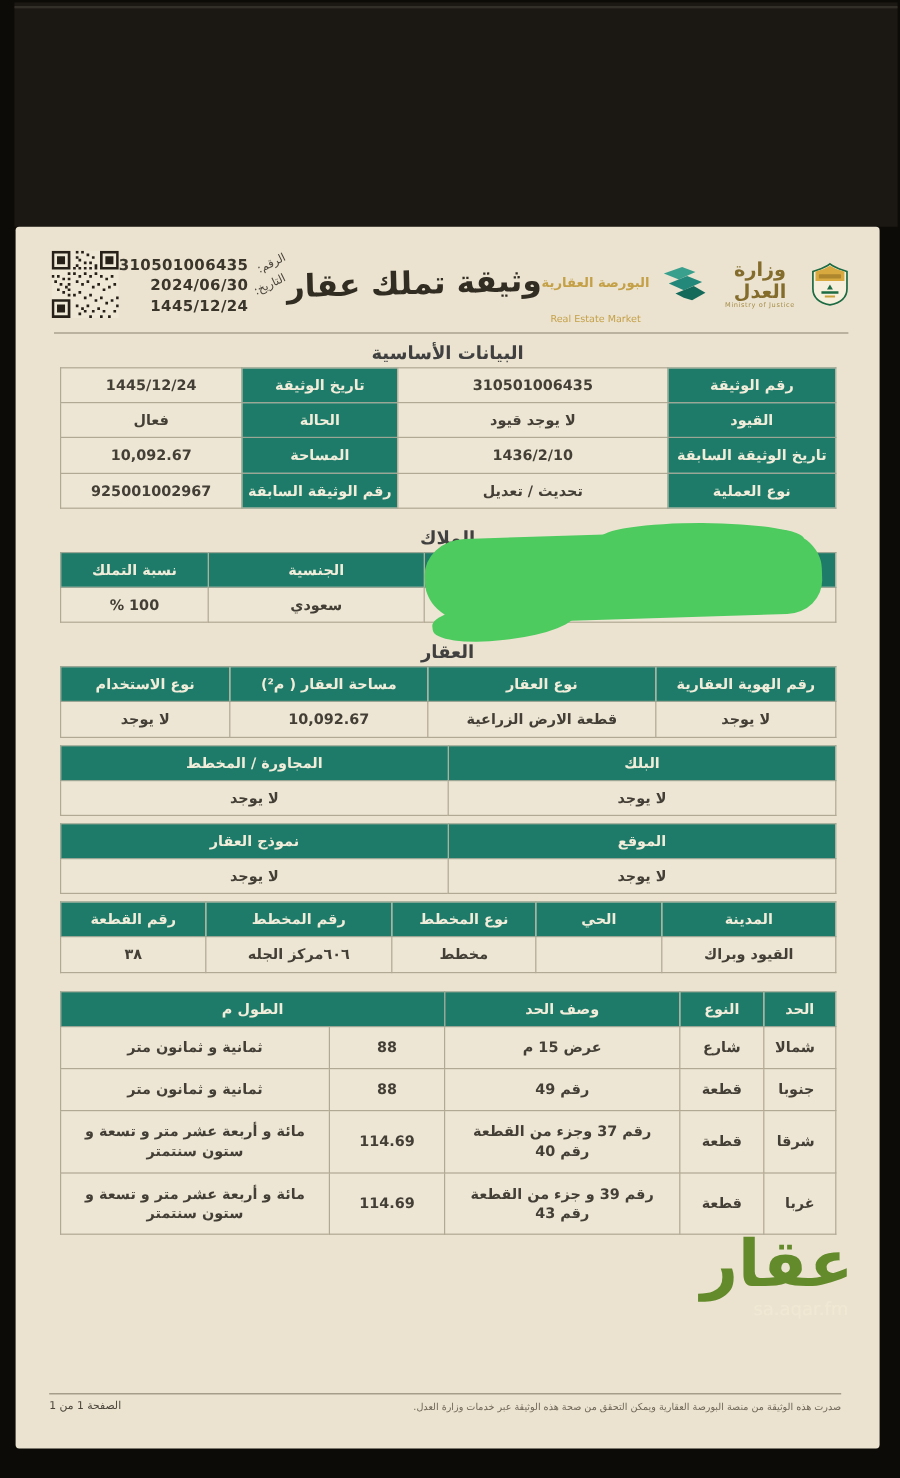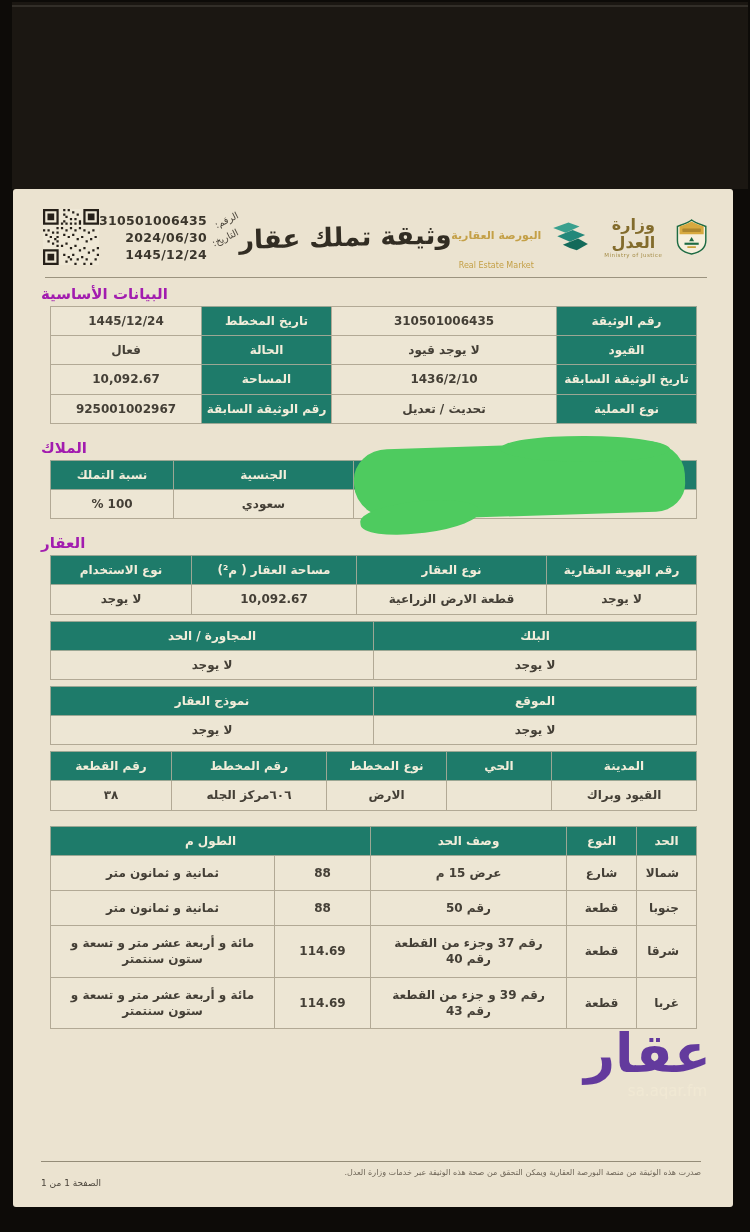--- a/index.html
+++ b/index.html
@@ -23,21 +23,21 @@
   .rem-en{font-size:8px;color:#c4a047;margin-top:19px;}
   .title{font-size:26px;font-weight:bold;color:#322d23;white-space:nowrap;transform:rotate(-1.5deg);}
   .meta{display:flex;flex-direction:column;gap:0px;}
   .m-line{display:flex;direction:rtl;align-items:center;gap:4px;height:17px;}
   .m-label{font-size:9.5px;color:#4a443a;transform:rotate(-26deg);width:28px;flex:none;}
   .m-val{font-size:12.5px;font-weight:bold;color:#3b362c;letter-spacing:.3px;white-space:nowrap;}
   .m-line.hijri{margin-right:32px;}
   .qr{flex:none;}
 
   .sep{border-top:1.5px solid #8d8571;margin:7px 26px 0 32px;opacity:.85;}
-  .sec{font-size:15px;font-weight:bold;color:#a21caf;text-align:left;margin:7px 28px 3px;}
+  .sec{font-size:15px;font-weight:bold;color:#404040;text-align:center;margin:7px 28px 3px;}
   .sec.sp{margin-top:15px;}
 
   
   .t{border-collapse:collapse;table-layout:fixed;width:646px;margin:2px 36px 0;direction:rtl;}
   .t th,.t td{border:1px solid #b2a995;padding:6px 3px;font-size:12px;text-align:center;
               vertical-align:middle;line-height:1.35;overflow:hidden;}
   .t th.g{background:#1e7b6a;color:#f2edda;font-weight:bold;border-color:#9ba794;}
   .t td{color:#443f36;font-weight:bold;background:#ede6d4;}
   .ltr{direction:ltr;}
   .gap{margin-top:6px;}
@@ -47,27 +47,27 @@
   
   .scribble{position:absolute;left:341px;top:256px;width:331px;height:71px;background:#4ecb5f;
             border-radius:34px 40px 30px 44px / 30px 34px 28px 36px;transform:rotate(-1.8deg);z-index:5;}
   .scribble::before{content:"";position:absolute;top:-7px;right:14px;width:170px;height:26px;
             background:#4ecb5f;border-radius:50%;transform:rotate(2deg);}
   .scribble::after{content:"";position:absolute;left:5px;bottom:-14px;width:120px;height:32px;
             background:#4ecb5f;border-radius:45% 55% 50% 50%;transform:rotate(-5deg);}
 
   
   .wm{position:absolute;top:838px;right:22px;direction:ltr;text-align:right;}
-  .wm-t{font-size:54px;font-weight:bold;color:#4c1d95;opacity:.85;line-height:1;}
+  .wm-t{font-size:54px;font-weight:bold;color:#4d7c0f;opacity:.85;line-height:1;}
   .wm-s{font-size:15px;color:#f1e9d4;opacity:.95;margin-top:1px;margin-right:4px;}
 
   
   .foot-line{position:absolute;top:972px;left:28px;right:32px;border-top:1px solid #948c78;}
   .foot-note{position:absolute;top:979px;right:32px;font-size:8px;color:#6e6557;}
-  .foot-page{position:absolute;top:978px;left:28px;font-size:9px;color:#4a443a;margin-top:11px;}
+  .foot-page{position:absolute;top:978px;left:28px;font-size:9px;color:#4a443a;}
 </style>
 </head>
 <body>
 
 <div class="stage">
   <div class="top-black">
     <div class="top-line"></div>
   </div>
 
   <div class="doc">
@@ -131,21 +131,21 @@
       <colgroup>
           <col style="width:140px">
           <col style="width:225px">
           <col style="width:130px">
           <col style="width:151px">
         </colgroup>
       <tbody>
           <tr>
         <th class="g">رقم الوثيقة</th>
         <td>310501006435</td>
-        <th class="g">تاريخ المخطط</th>
+        <th class="g">تاريخ الوثيقة</th>
         <td>1445/12/24</td>
       </tr>
       <tr>
         <th class="g">القيود</th>
         <td>لا يوجد قيود</td>
         <th class="g">الحالة</th>
         <td>فعال</td>
       </tr>
       <tr>
         <th class="g">تاريخ الوثيقة السابقة</th>
@@ -207,21 +207,21 @@
     </tbody>
       </table>
     <table class="t gap">
       <colgroup>
           <col style="width:323px">
           <col style="width:323px">
         </colgroup>
       <tbody>
           <tr>
         <th class="g">البلك</th>
-        <th class="g">المجاورة / الحد</th>
+        <th class="g">المجاورة / المخطط</th>
       </tr>
       <tr>
         <td>لا يوجد</td>
         <td>لا يوجد</td>
       </tr>
     </tbody>
       </table>
     <table class="t gap">
       <colgroup>
           <col style="width:323px">
@@ -250,21 +250,21 @@
           <tr>
         <th class="g">المدينة</th>
         <th class="g">الحي</th>
         <th class="g">نوع المخطط</th>
         <th class="g">رقم المخطط</th>
         <th class="g">رقم القطعة</th>
       </tr>
       <tr>
         <td>القيود وبراك</td>
         <td></td>
-        <td>الارض</td>
+        <td>مخطط</td>
         <td>٦٠٦مركز الجله</td>
         <td>٣٨</td>
       </tr>
     </tbody>
       </table>
 
     <table class="t bounds">
       <colgroup>
           <col style="width:60px">
           <col style="width:70px">
@@ -282,21 +282,21 @@
       <tr>
         <td>شمالا</td>
         <td>شارع</td>
         <td>عرض 15 م</td>
         <td class="ltr">88</td>
         <td>ثمانية و ثمانون متر</td>
       </tr>
       <tr>
         <td>جنوبا</td>
         <td>قطعة</td>
-        <td>رقم 50</td>
+        <td>رقم 49</td>
         <td class="ltr">88</td>
         <td>ثمانية و ثمانون متر</td>
       </tr>
       <tr>
         <td>شرقا</td>
         <td>قطعة</td>
         <td>رقم 37 وجزء من القطعة رقم 40</td>
         <td class="ltr">114.69</td>
         <td>مائة و أربعة عشر متر و تسعة و ستون سنتمتر</td>
       </tr>

